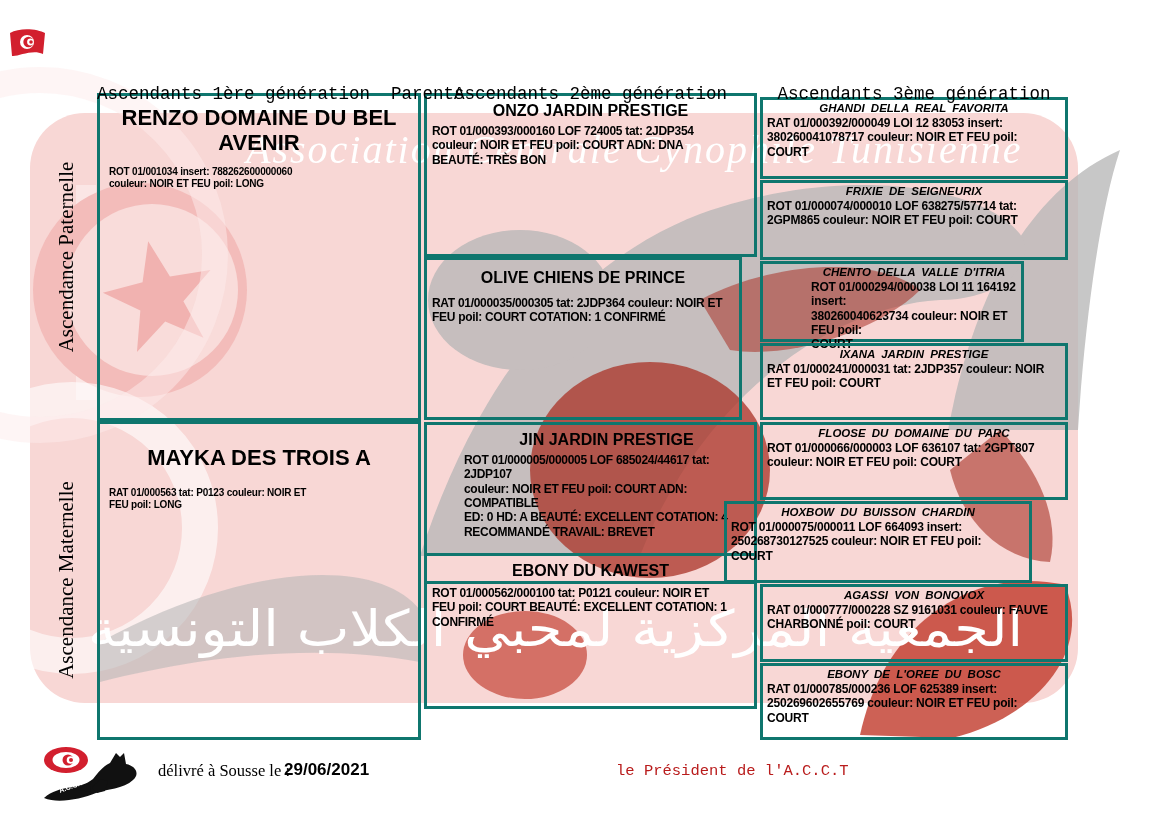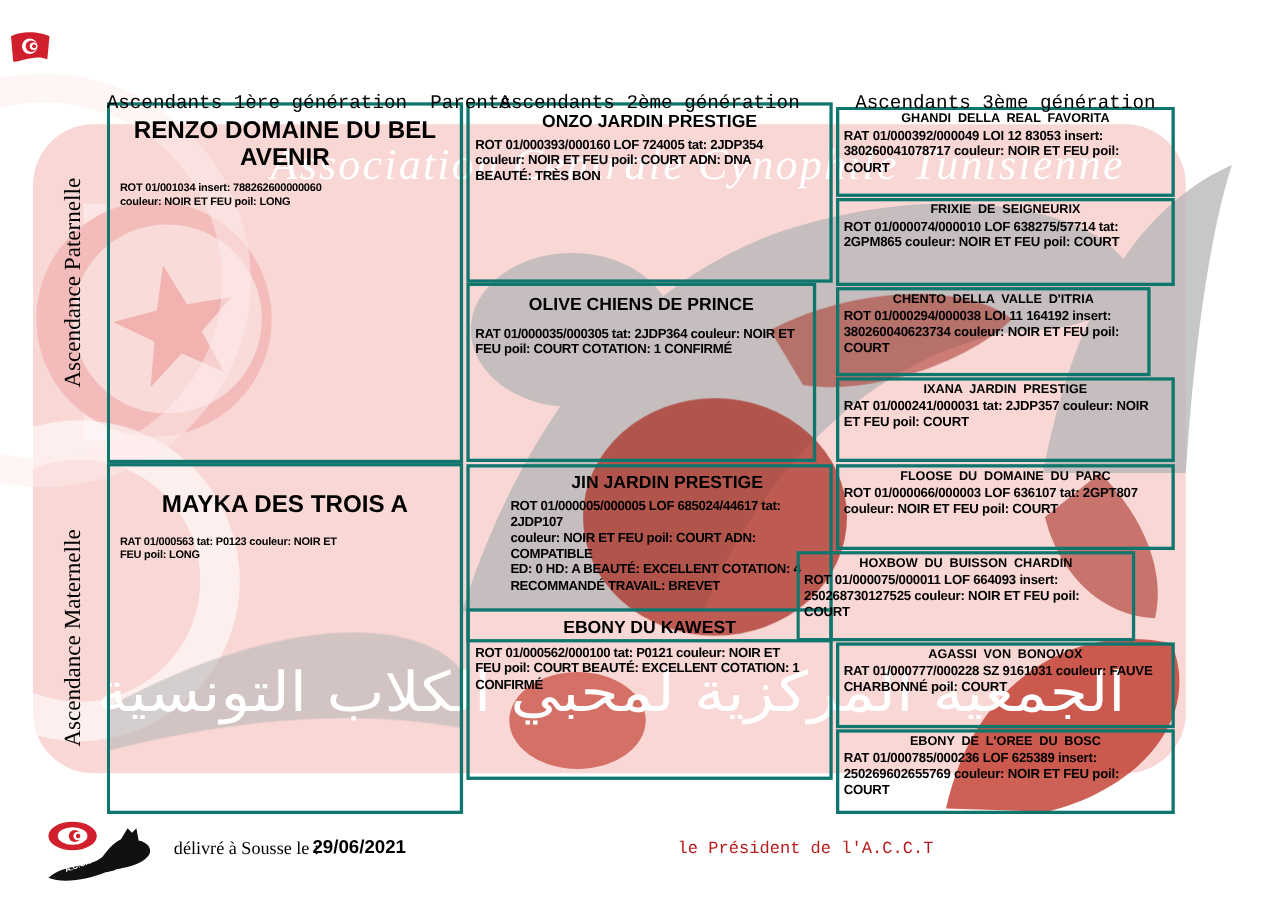--- a/index.html
+++ b/index.html
@@ -25,36 +25,36 @@
   #vlab-pat{left:-54px;top:245px;}
   #vlab-mat{left:-54px;top:568px;}
   
   .cell{position:absolute;border:3px solid #0f766e;box-sizing:border-box;background:transparent;z-index:3;}
   .name{font-weight:bold;text-align:center;color:#000;line-height:1.12;}
   .details{font-weight:bold;text-align:left;color:#000;white-space:pre-line;line-height:1.2;}
   .n1{font-size:22px;padding-top:10px;}
   .d1{font-size:10px;margin-top:11px;padding:0 9px;letter-spacing:-0.2px;}
   .n2{font-size:16px;padding-top:6px;}
   .d2{font-size:12px;margin-top:4px;padding:0 5px;letter-spacing:-0.3px;}
-  .n3{font-size:11.5px;padding-top:2px;word-spacing:3px;}
+  .n3{font-size:11.5px;padding-top:2px;word-spacing:3px;font-style:italic;}
   .d3{font-size:12px;margin-top:1px;padding:0 4px;letter-spacing:-0.2px;}
   
   #c-g1-0{left:97px;top:93px;width:324px;height:328px;}
   #c-g1-1{left:97px;top:421px;width:324px;height:319px;}
   #c-g1-1 .n1{padding-top:22px;}
   #c-g1-1 .d1{margin-top:16px;}
   #c-g2-0{left:424px;top:93px;width:333px;height:164px;}
   #c-g2-1{left:424px;top:257px;width:318px;height:163px;}
   #c-g2-1 .n2{padding-top:9px;} #c-g2-1 .d2{margin-top:9px;}
   #c-g2-2{left:424px;top:422px;width:333px;height:162px;padding-left:32px;}
   #c-g2-3{left:424px;top:553px;width:333px;height:156px;}
   #c-g2-3 .d2{margin-top:6px;}
   #c-g3-0{left:760px;top:97px;width:308px;height:82px;}
   #c-g3-1{left:760px;top:180px;width:308px;height:80px;}
-  #c-g3-2{left:760px;top:261px;width:286px;height:81px;}
+  #c-g3-2{left:760px;top:261px;width:264px;height:81px;padding-left:44px;}
   #c-g3-3{left:760px;top:343px;width:308px;height:77px;}
   #c-g3-4{left:760px;top:422px;width:308px;height:78px;}
   #c-g3-5{left:724px;top:501px;width:308px;height:82px;}
   #c-g3-6{left:760px;top:584px;width:308px;height:78px;}
   #c-g3-7{left:760px;top:663px;width:308px;height:77px;}
   
   #footer-logo{position:absolute;left:36px;top:744px;z-index:4;}
   #mini-flag{position:absolute;left:8px;top:26px;z-index:2;}
   #issued-label{position:absolute;left:158px;top:761px;font-family:Liberation Serif, serif;
                 font-size:16.5px;color:#000;z-index:4;}

